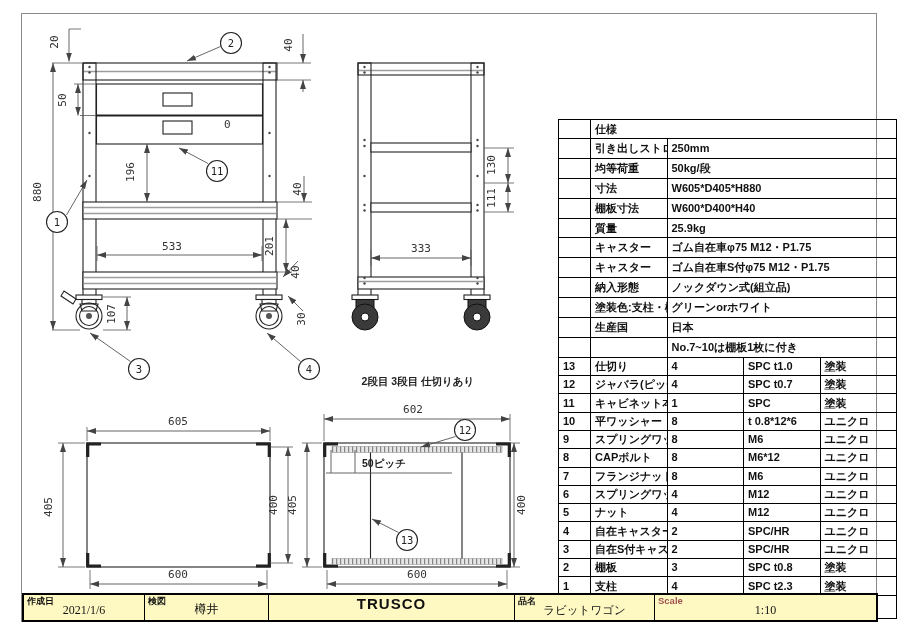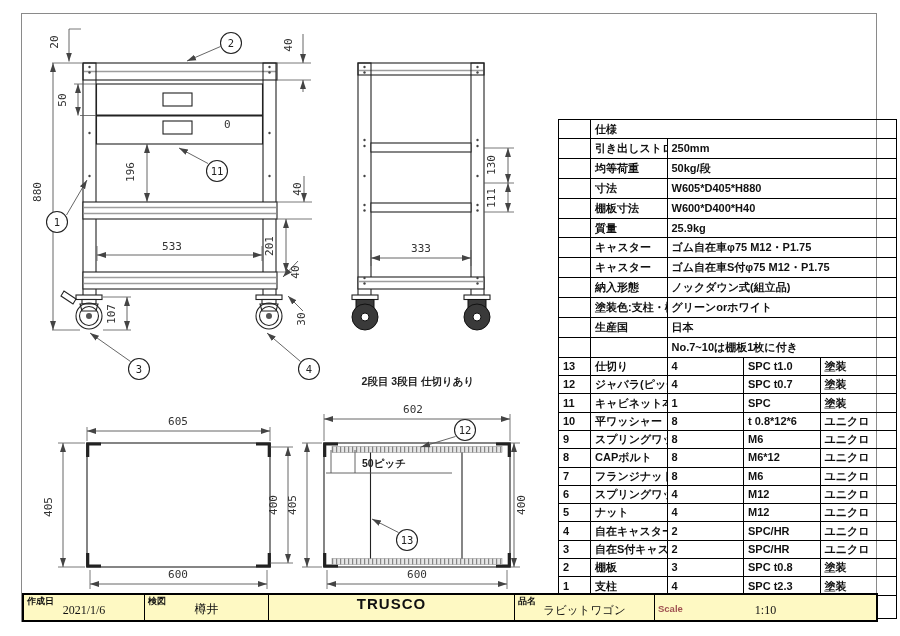--- a/index.html
+++ b/index.html
@@ -38,21 +38,21 @@
   .tcell{position:relative;border-right:1.5px solid #000;box-sizing:border-box;height:100%;}
   .tcell:last-child{border-right:none;}
   .tlabel{position:absolute;top:0px;left:3px;font-size:9px;font-weight:bold;}
   .tvalue{position:absolute;bottom:2px;left:0;right:0;text-align:center;font-size:12px;}
   .mono{font-family:Liberation Serif, serif;}
   .w-created{width:121px;} .w-checked{width:124px;} .w-company{width:246px;}
   .w-product{width:140px;} .w-partno{width:160px;} .w-scale{flex:1;}
   .company-wrap{display:flex;align-items:flex-start;justify-content:center;height:100%;gap:14px;}
   .logo{font-size:15px;font-weight:bold;letter-spacing:1px;}
   .cname{font-size:16.5px;font-weight:bold;}
-  .scale-label{color:#a05252;font-size:9.5px;font-weight:bold;position:absolute;top:8px;left:3px;}
+  .scale-label{color:#a05252;font-size:9.5px;font-weight:bold;position:absolute;top:0;left:3px;}
   .scale-value{position:absolute;bottom:2px;left:0;right:0;text-align:center;font-size:12px;}
   .partno-value{font-size:13px;letter-spacing:.5px;}
 </style>
 </head>
 <body>
 
 <div class="canvas">
   <div class="sheet"></div>
 
   <svg width="900" height="636" viewBox="0 0 900 636">

